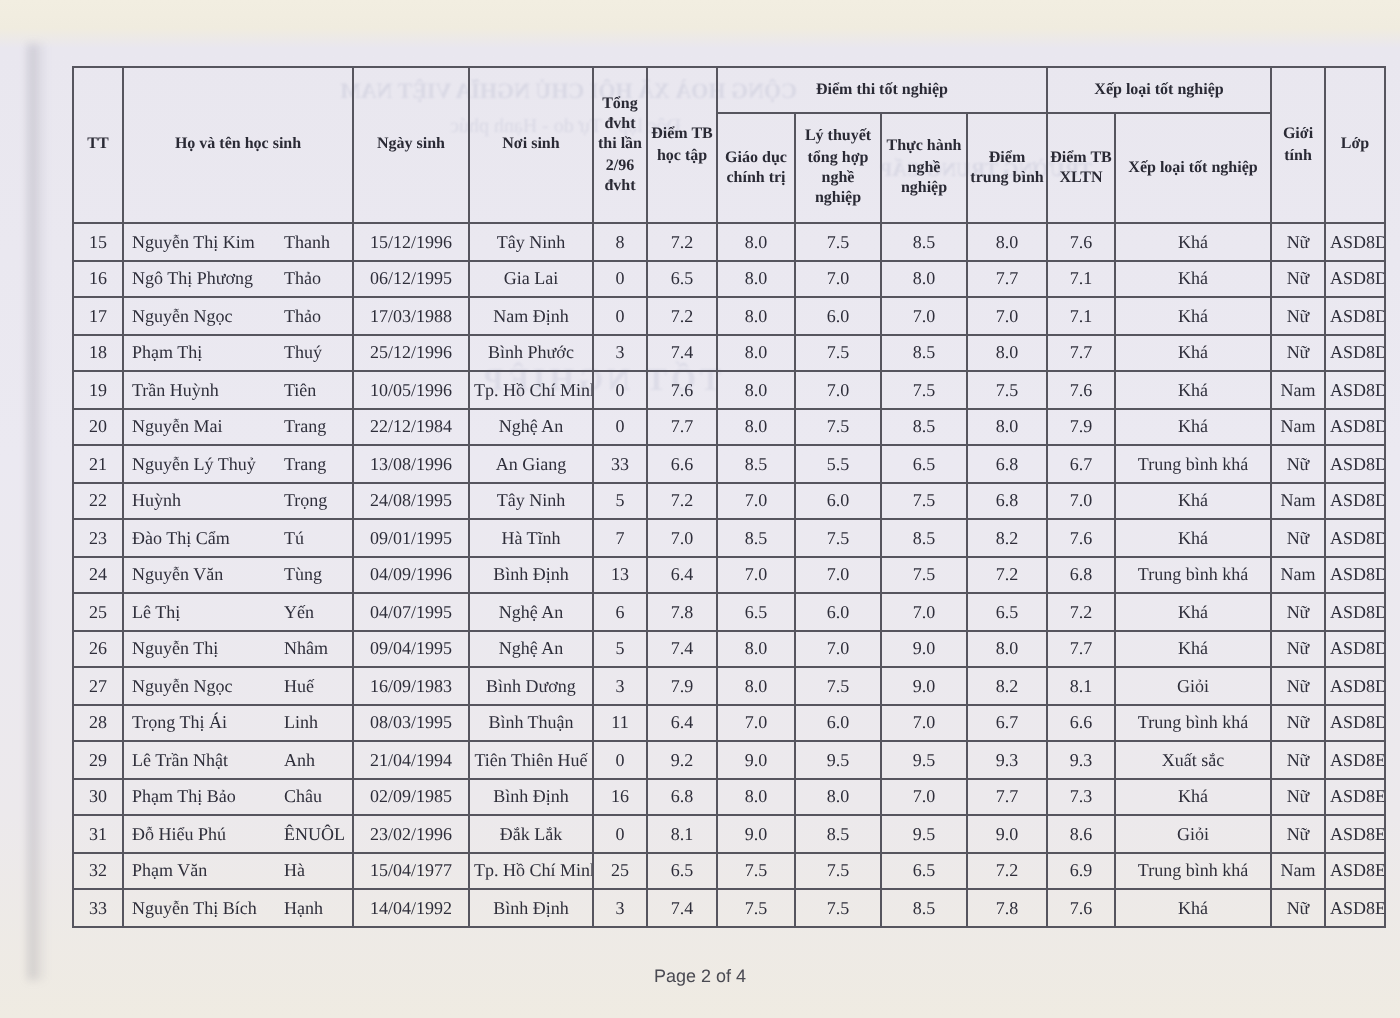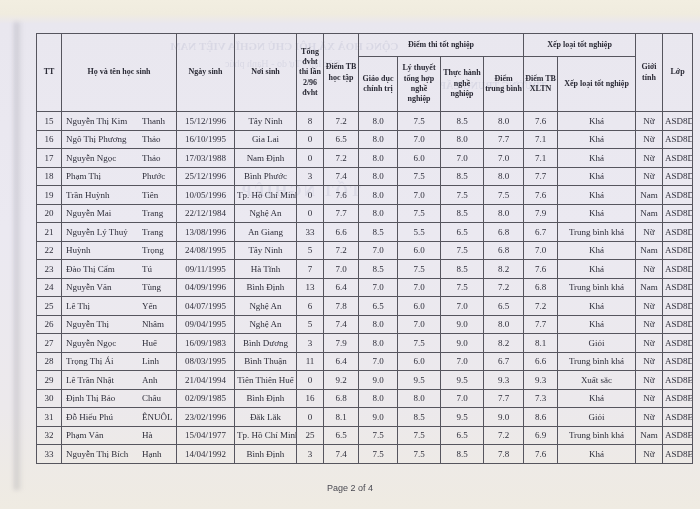--- a/index.html
+++ b/index.html
@@ -129,21 +129,21 @@
       <td>ASD8D</td>
     </tr>
         <tr>
       <td>16</td>
       <td class="c-name">
         <span class="name-wrap">
           <span class="nm">Ngô Thị Phương</span>
           <span class="ng">Thảo</span>
         </span>
       </td>
-      <td>16/10/1995</td>
+      <td>06/12/1995</td>
       <td class="fit">Gia Lai</td>
       <td>0</td>
       <td>6.5</td>
       <td>8.0</td>
       <td>7.0</td>
       <td>8.0</td>
       <td>7.7</td>
       <td>7.1</td>
       <td class="fit">Khá</td>
       <td>Nữ</td>
@@ -168,21 +168,21 @@
       <td>7.1</td>
       <td class="fit">Khá</td>
       <td>Nữ</td>
       <td>ASD8D</td>
     </tr>
         <tr>
       <td>18</td>
       <td class="c-name">
         <span class="name-wrap">
           <span class="nm">Phạm Thị</span>
-          <span class="ng">Phước</span>
+          <span class="ng">Thuý</span>
         </span>
       </td>
       <td>25/12/1996</td>
       <td class="fit">Bình Phước</td>
       <td>3</td>
       <td>7.4</td>
       <td>8.0</td>
       <td>7.5</td>
       <td>8.5</td>
       <td>8.0</td>
@@ -276,21 +276,21 @@
       <td>ASD8D</td>
     </tr>
         <tr>
       <td>23</td>
       <td class="c-name">
         <span class="name-wrap">
           <span class="nm">Đào Thị Cẩm</span>
           <span class="ng">Tú</span>
         </span>
       </td>
-      <td>09/11/1995</td>
+      <td>09/01/1995</td>
       <td class="fit">Hà Tĩnh</td>
       <td>7</td>
       <td>7.0</td>
       <td>8.5</td>
       <td>7.5</td>
       <td>8.5</td>
       <td>8.2</td>
       <td>7.6</td>
       <td class="fit">Khá</td>
       <td>Nữ</td>
@@ -419,21 +419,21 @@
       <td>9.3</td>
       <td>9.3</td>
       <td class="fit">Xuất sắc</td>
       <td>Nữ</td>
       <td>ASD8E</td>
     </tr>
         <tr>
       <td>30</td>
       <td class="c-name">
         <span class="name-wrap">
-          <span class="nm">Định Thị Bảo</span>
+          <span class="nm">Phạm Thị Bảo</span>
           <span class="ng">Châu</span>
         </span>
       </td>
       <td>02/09/1985</td>
       <td class="fit">Bình Định</td>
       <td>16</td>
       <td>6.8</td>
       <td>8.0</td>
       <td>8.0</td>
       <td>7.0</td>

